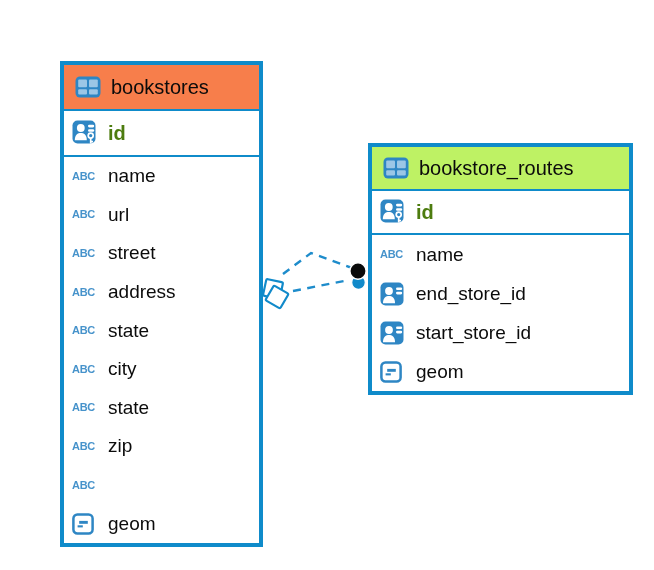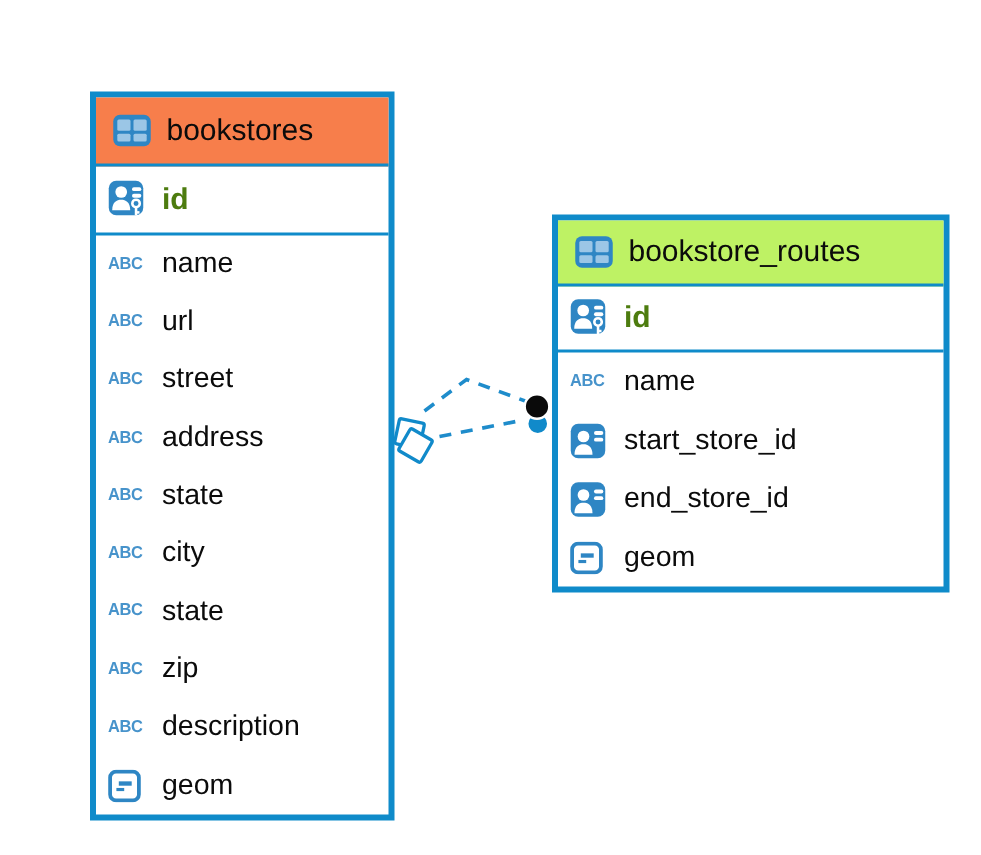--- a/index.html
+++ b/index.html
@@ -172,21 +172,20 @@
     <div class="col-row">
       <span class="icon-slot">
           <span class="abc-glyph">ABC</span>
         </span>
       <span>zip</span>
     </div>
     <div class="col-row">
       <span class="icon-slot">
           <span class="abc-glyph">ABC</span>
         </span>
-      <span>description</span>
     </div>
     <div class="col-row">
       <span class="icon-slot">
         <svg width="22" height="22" viewBox="0 0 22 22">
           <rect x="1.4" y="1.4" width="19.2" height="19.2" rx="4" fill="none" stroke="#2E86C4" stroke-width="2.5"></rect>
           <rect x="7.2" y="7.9" width="8.6" height="2.9" fill="#2E86C4"></rect>
           <rect x="5.6" y="12.3" width="5.2" height="2.1" fill="#2E86C4"></rect>
         </svg>
       </span>
       <span>geom</span>
@@ -232,33 +231,33 @@
     <div class="col-row">
       <span class="icon-slot">
         <svg width="24" height="24" viewBox="0 0 24 24">
           <rect x="0.5" y="0.5" width="23" height="23" rx="5" fill="#2E86C4"></rect>
           <circle cx="9" cy="9" r="3.9" fill="#ffffff"></circle>
           <path d="M3 21.2 C3 15.6 6 14.1 9 14.1 C12 14.1 15 15.6 15 21.2 Z" fill="#ffffff"></path>
           <rect x="16" y="5.4" width="6.2" height="2.6" rx="1.3" fill="#ffffff"></rect>
           <rect x="16" y="9.8" width="6.2" height="2.6" rx="1.3" fill="#ffffff"></rect>
         </svg>
       </span>
-      <span>start_store_id</span>
+      <span>end_store_id</span>
     </div>
     <div class="col-row">
       <span class="icon-slot">
         <svg width="24" height="24" viewBox="0 0 24 24">
           <rect x="0.5" y="0.5" width="23" height="23" rx="5" fill="#2E86C4"></rect>
           <circle cx="9" cy="9" r="3.9" fill="#ffffff"></circle>
           <path d="M3 21.2 C3 15.6 6 14.1 9 14.1 C12 14.1 15 15.6 15 21.2 Z" fill="#ffffff"></path>
           <rect x="16" y="5.4" width="6.2" height="2.6" rx="1.3" fill="#ffffff"></rect>
           <rect x="16" y="9.8" width="6.2" height="2.6" rx="1.3" fill="#ffffff"></rect>
         </svg>
       </span>
-      <span>end_store_id</span>
+      <span>start_store_id</span>
     </div>
     <div class="col-row">
       <span class="icon-slot">
         <svg width="22" height="22" viewBox="0 0 22 22">
           <rect x="1.4" y="1.4" width="19.2" height="19.2" rx="4" fill="none" stroke="#2E86C4" stroke-width="2.5"></rect>
           <rect x="7.2" y="7.9" width="8.6" height="2.9" fill="#2E86C4"></rect>
           <rect x="5.6" y="12.3" width="5.2" height="2.1" fill="#2E86C4"></rect>
         </svg>
       </span>
       <span>geom</span>

